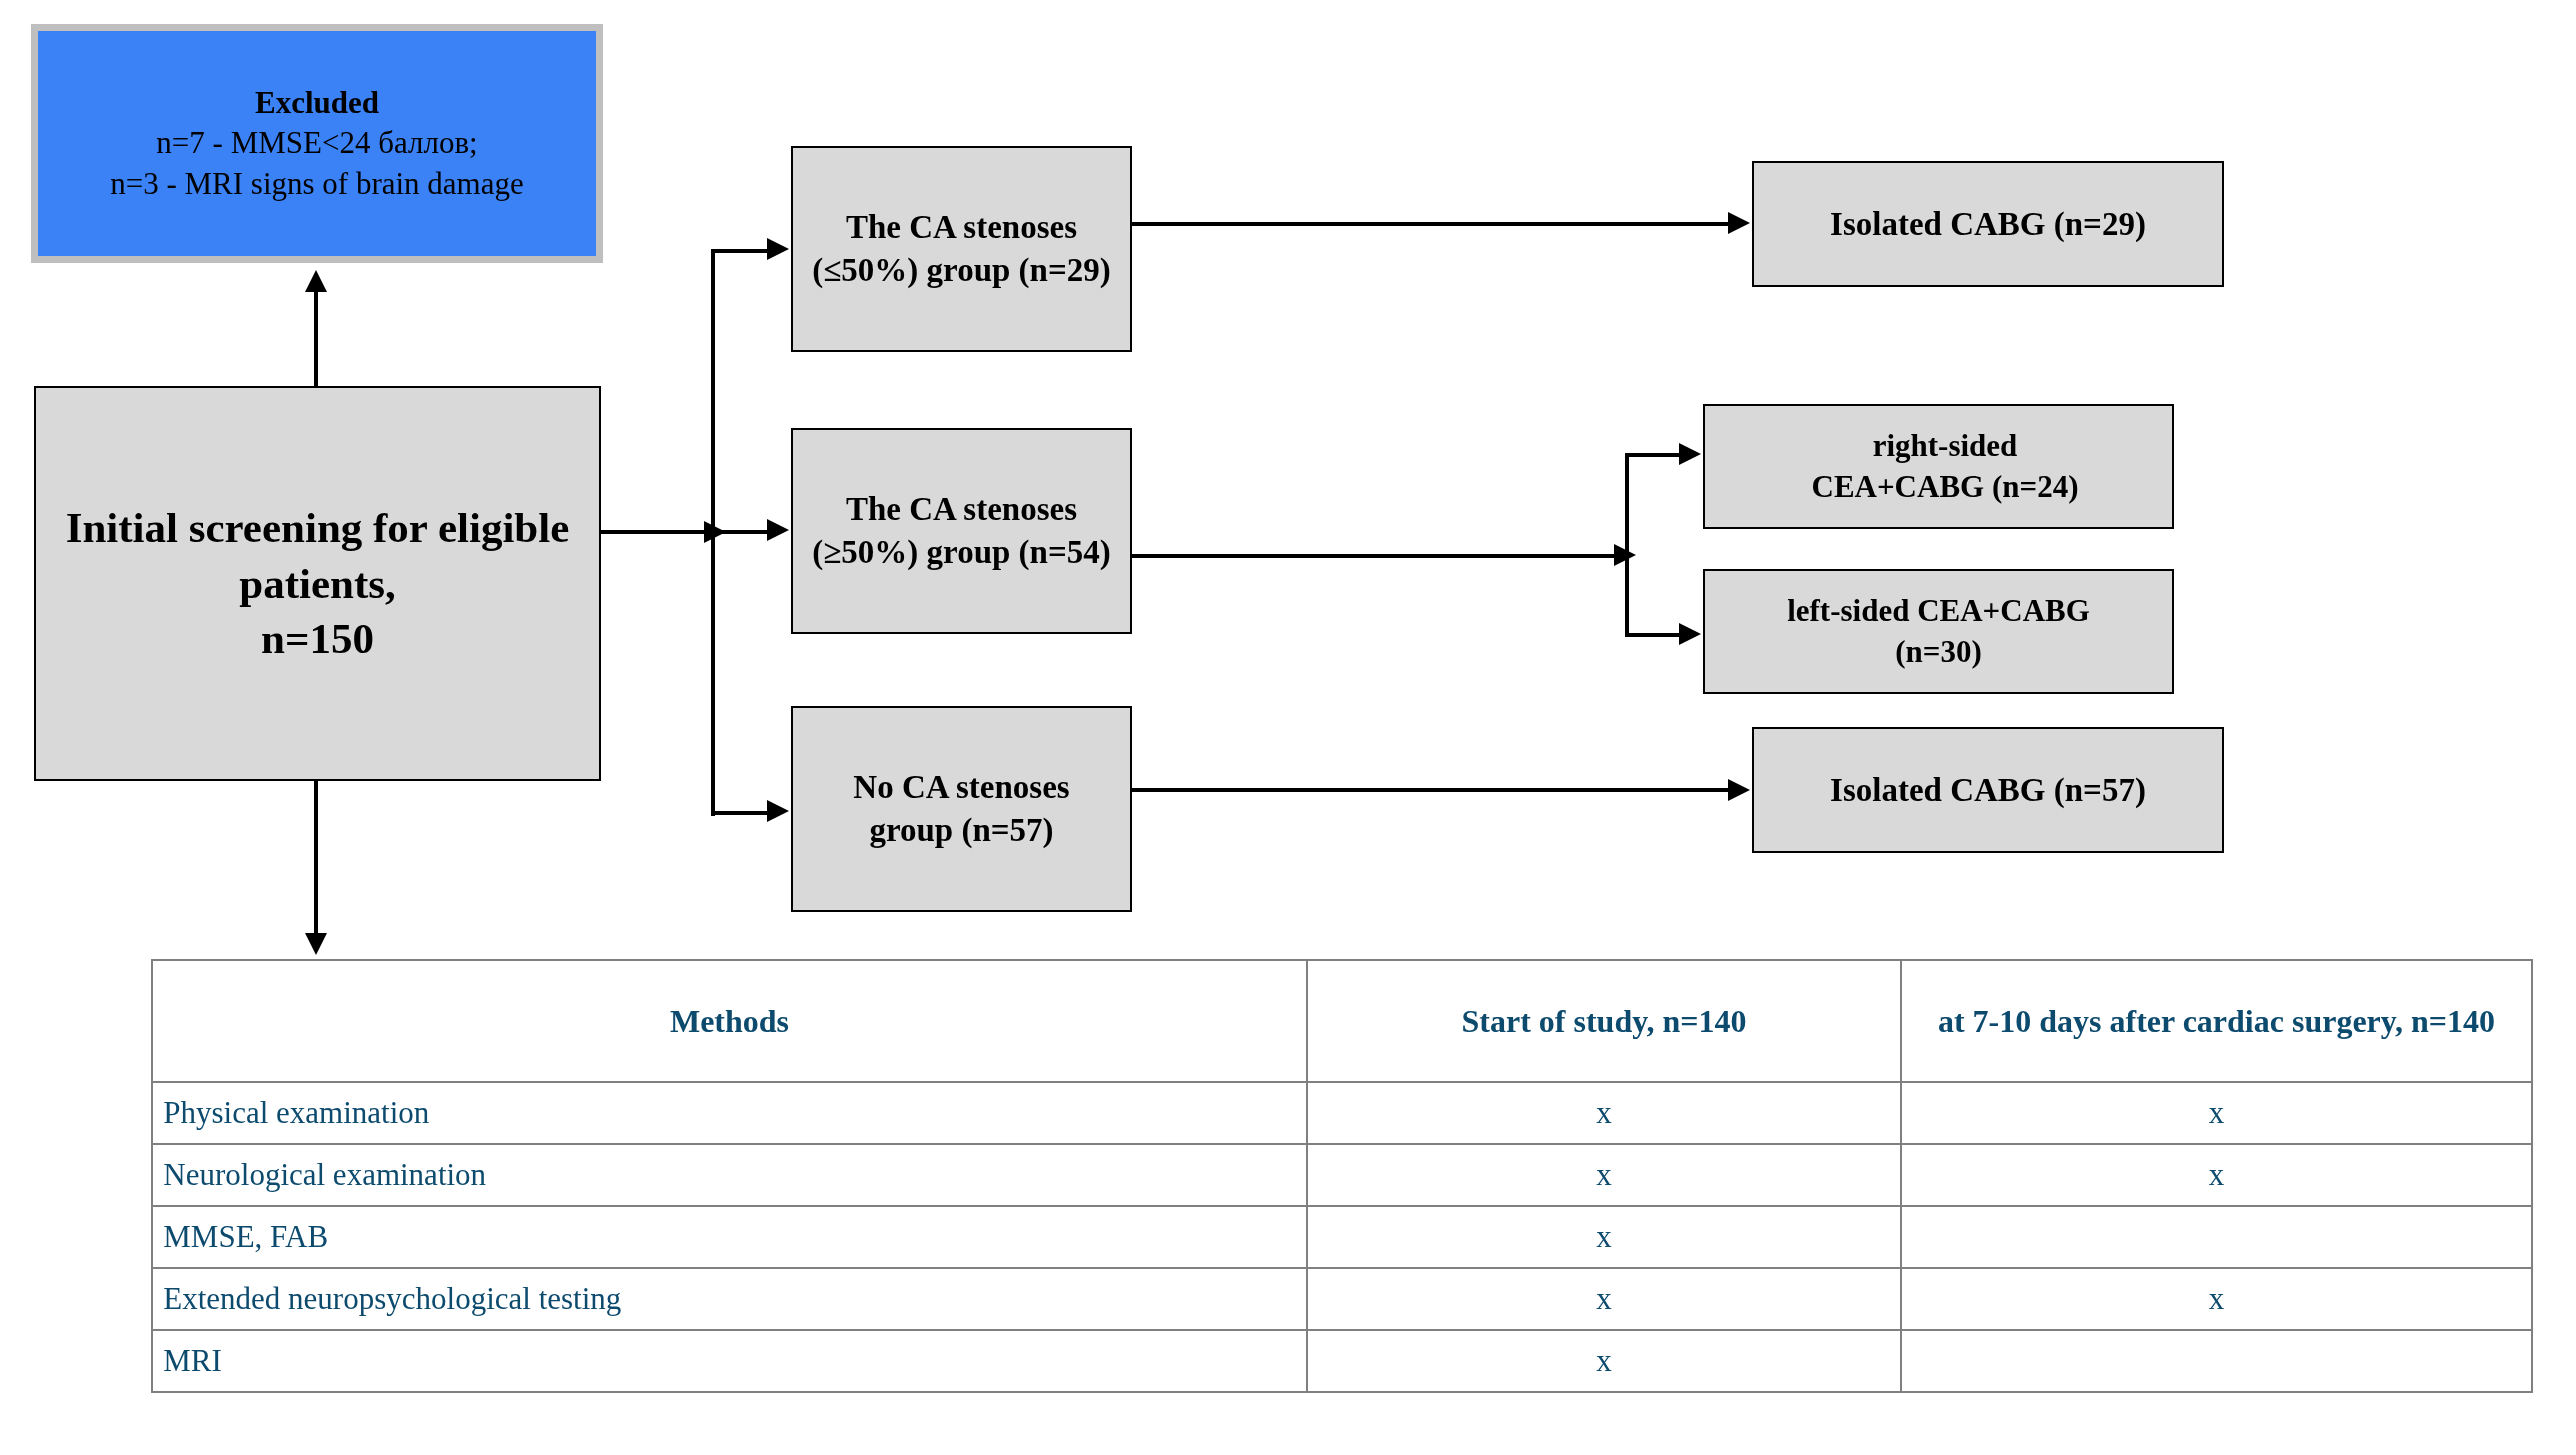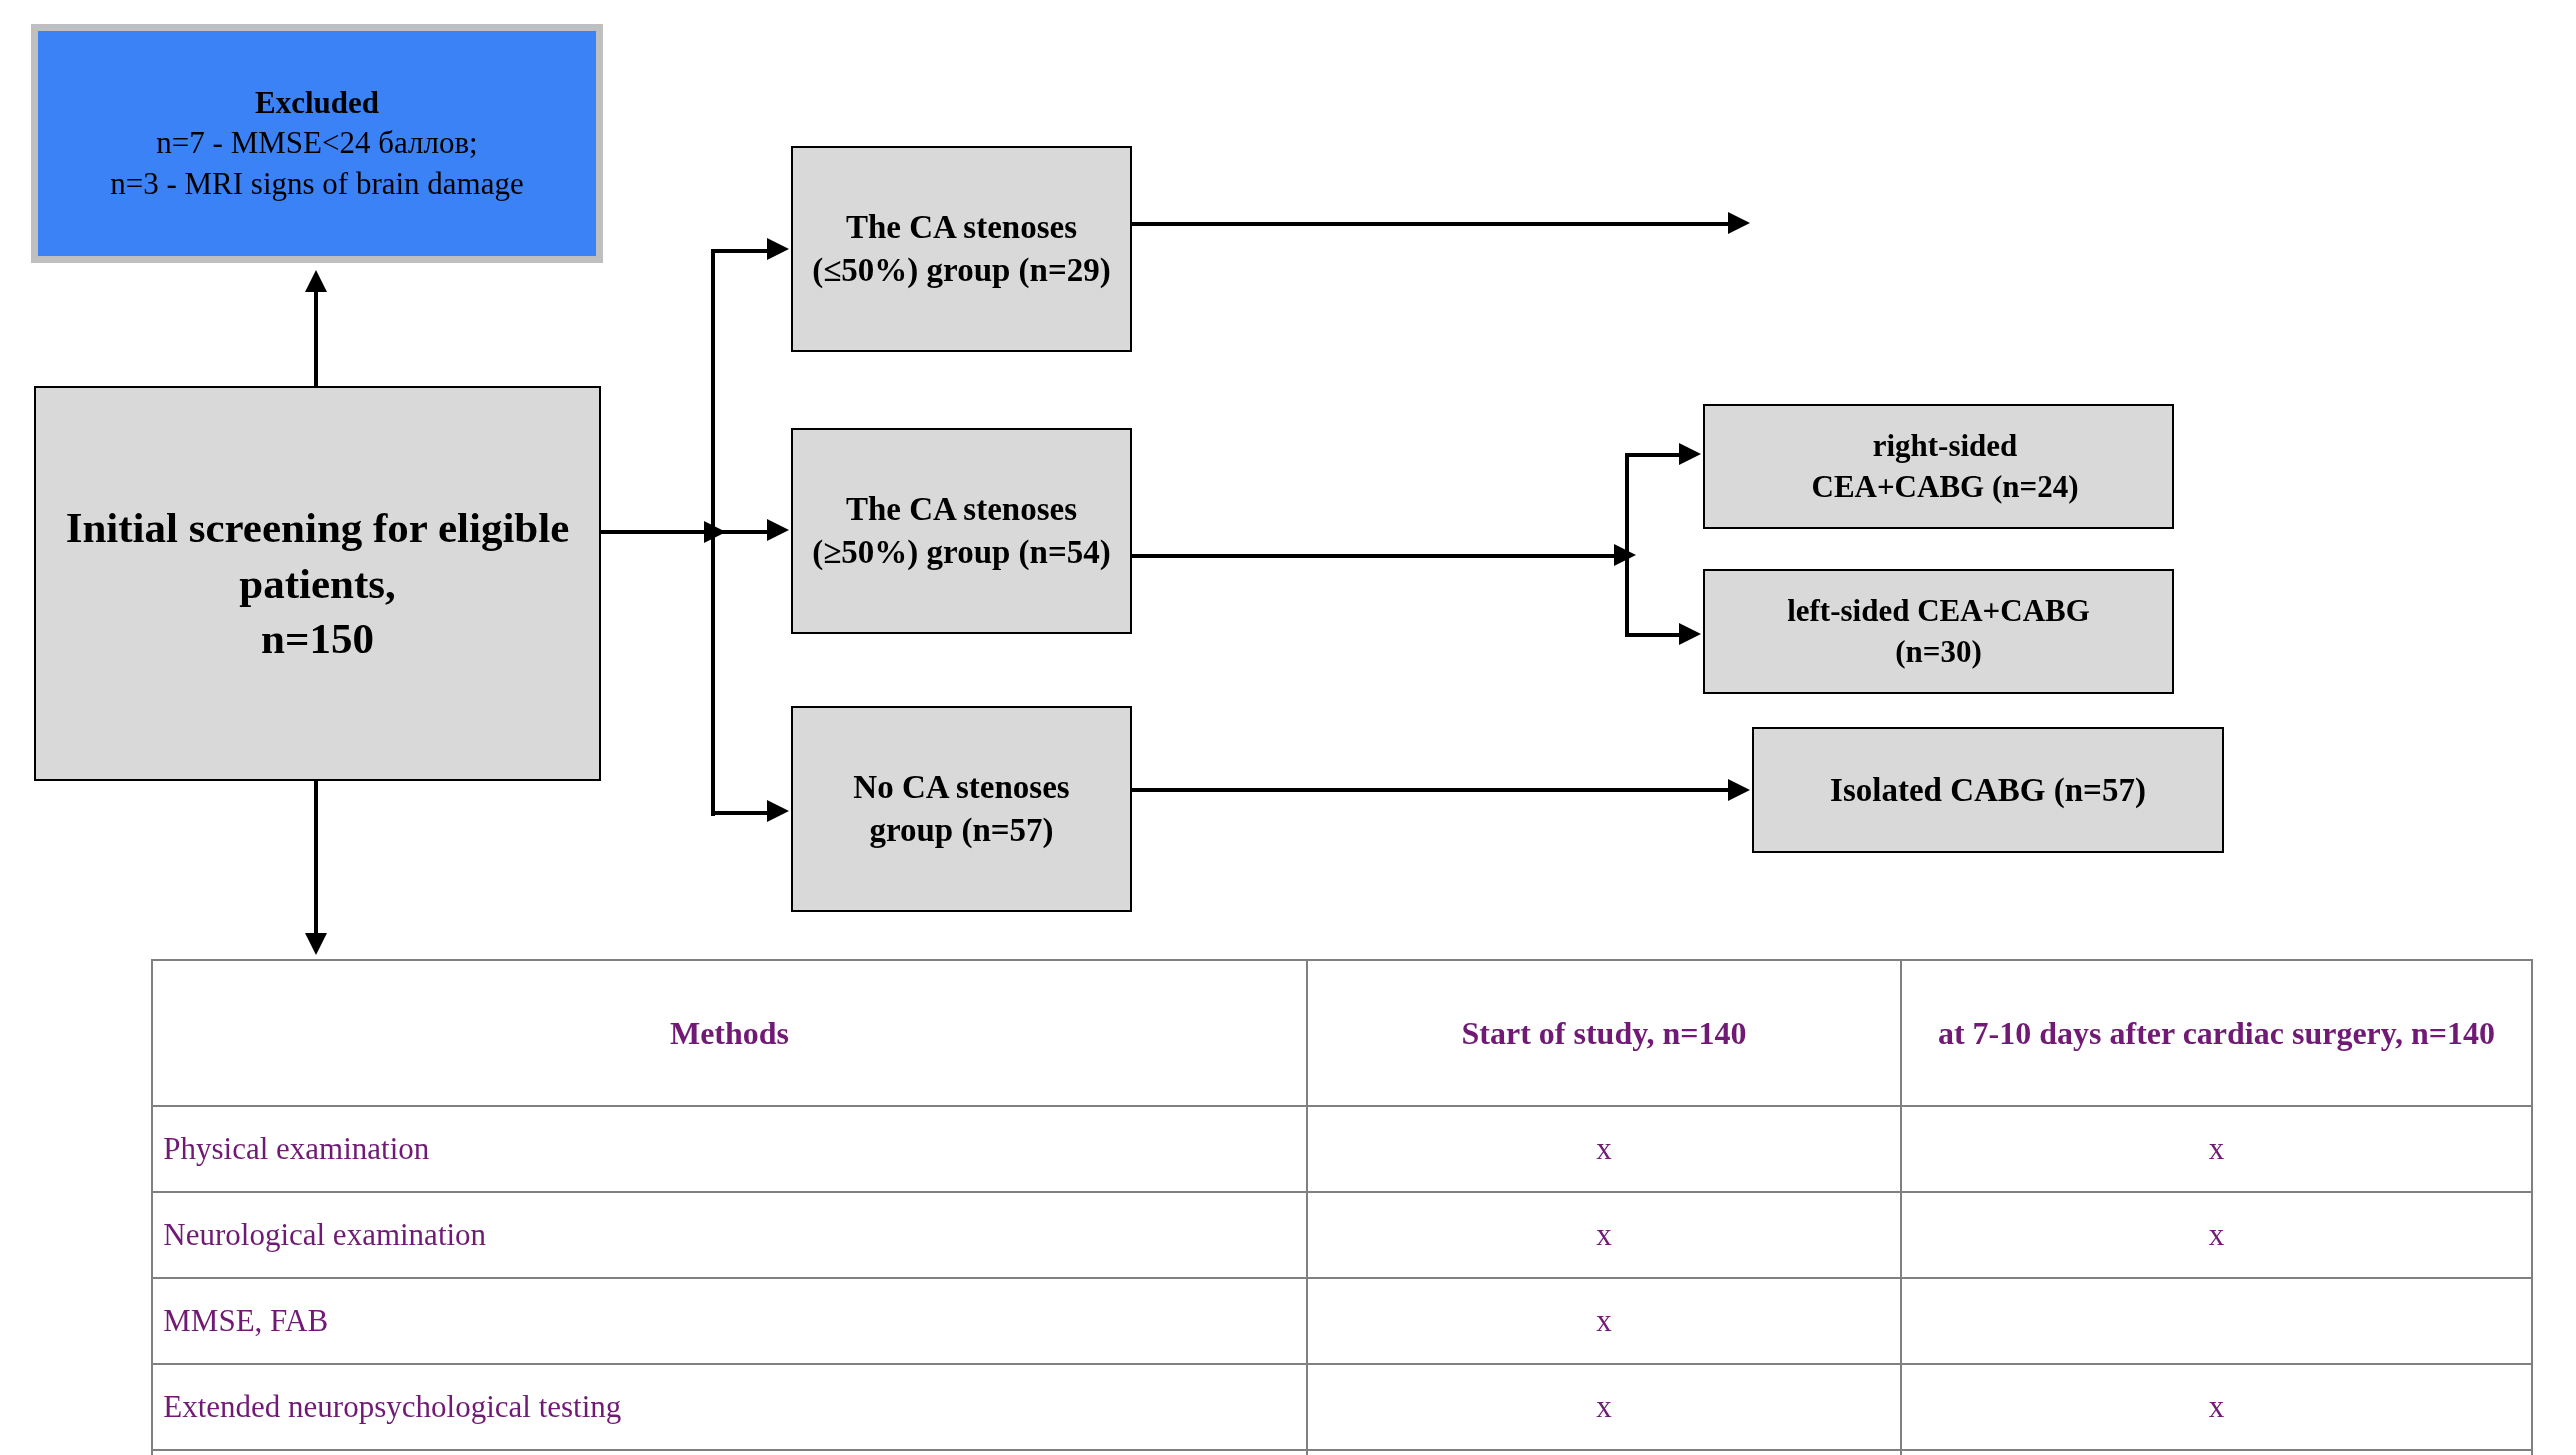--- a/index.html
+++ b/index.html
@@ -92,22 +92,22 @@
     left: 151px;
     top: 959px;
     width: 2380px;
     border-collapse: collapse;
     table-layout: fixed;
     background: #ffffff;
   }
   #methods-table th,
   #methods-table td {
     border: 2.6px solid #808080;
-    color: #701a75;
-    padding: 16px;
+    color: #0c4a6e;
+    padding: 4px;
   }
   #methods-table thead th {
     height: 112px;
     font-size: 32px;
     font-weight: bold;
     text-align: center;
     vertical-align: middle;
     line-height: 1.25;
   }
   #methods-table tbody td {
@@ -152,20 +152,23 @@
   </div>
   <div class="box box-gray b-mid2">
     <span class="box-label">The CA stenoses
 (≥50%) group (n=54)</span>
   </div>
   <div class="box box-gray b-mid3">
     <span class="box-label">No CA stenoses
 group (n=57)</span>
   </div>
 
+  <div class="box box-gray b-right1">
+    <span class="box-label">Isolated CABG (n=29)</span>
+  </div>
   <div class="box box-gray b-right2">
     <span class="box-label">right-sided
 CEA+CABG (n=24)</span>
   </div>
   <div class="box box-gray b-right3">
     <span class="box-label">left-sided CEA+CABG
 (n=30)</span>
   </div>
   <div class="box box-gray b-right4">
     <span class="box-label">Isolated CABG (n=57)</span>

